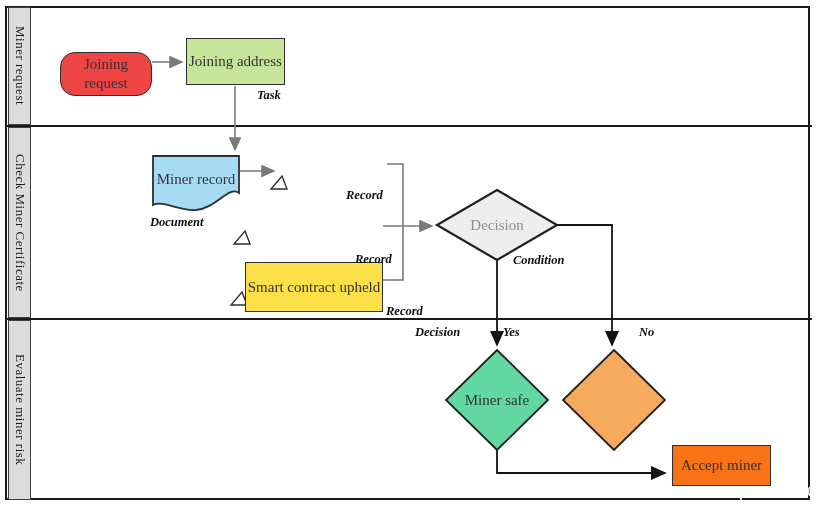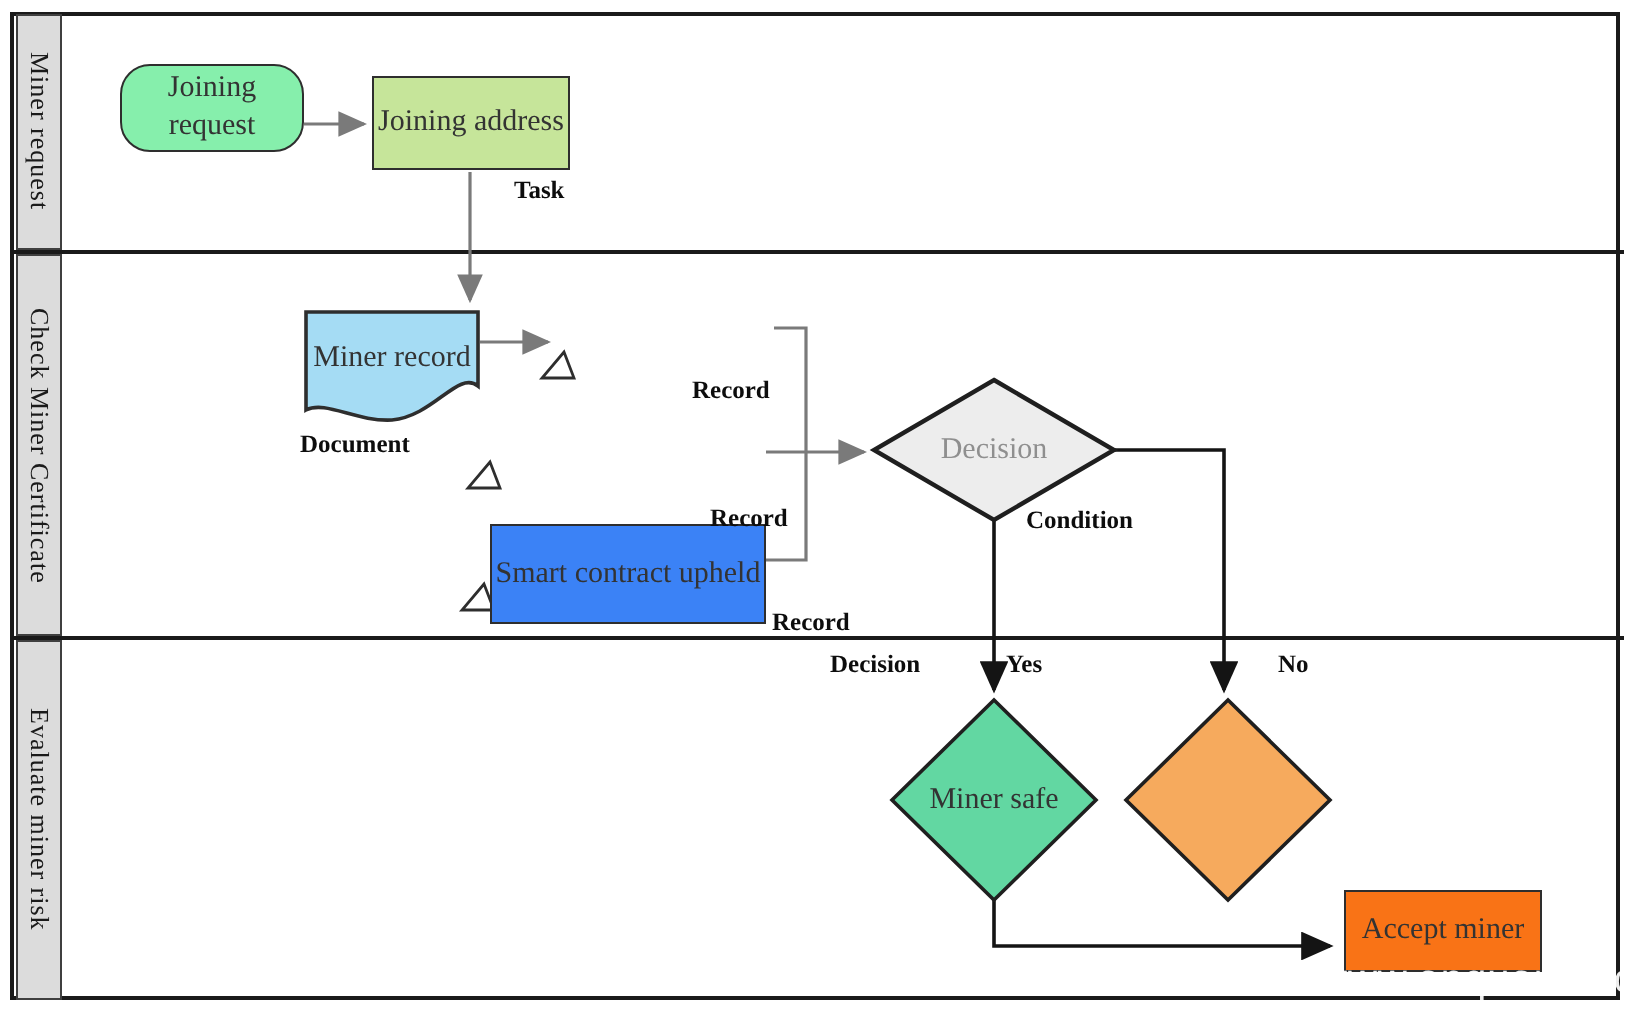--- a/index.html
+++ b/index.html
@@ -10,21 +10,21 @@
   .divider{position:absolute;left:5px;width:807px;height:2px;background:#1a1a1a;}
   .lane-strip{position:absolute;left:8px;width:23px;background:#dcdcdc;border:1.5px solid #3f3f3f;
               box-sizing:border-box;display:flex;align-items:center;justify-content:center;}
   .lane-label{writing-mode:vertical-rl;font-size:13px;color:#1a1a1a;white-space:nowrap;letter-spacing:.5px;}
   svg.wires{position:absolute;left:0;top:0;width:819px;height:508px;}
   .node{position:absolute;box-sizing:border-box;border:1.8px solid #2e2e2e;
         display:flex;align-items:center;justify-content:center;text-align:center;
         font-size:15px;line-height:1.25;color:#333;}
   .overlay{position:absolute;display:flex;align-items:center;justify-content:center;
            font-size:15px;line-height:1.25;color:#333;pointer-events:none;}
-  .blabel{position:absolute;font-weight:bold;font-size:12.5px;color:#0d0d0d;white-space:nowrap;}
+  .blabel{position:absolute;font-weight:bold;font-size:12.5px;color:#0d0d0d;white-space:nowrap;font-style:italic;}
   #watermark{position:absolute;left:659px;top:479px;width:170px;font-family:"Liberation Sans","DejaVu Sans",sans-serif;
              font-size:20px;color:rgba(255,255,255,0.93);white-space:nowrap;letter-spacing:.5px;}
 </style>
 </head>
 <body>
 
 <div id="stage">
   <div id="frame"></div>
 
   <div class="divider" style="top:125px"></div>
@@ -66,23 +66,23 @@
 
     <path d="M153,156 L239,156 L239,193 C229,185 217,208 196,210 C178,211 163,200 153,205 Z" fill="#a5dcf4" stroke="#2e2e2e" stroke-width="1.8"></path>
 
     <polygon points="497,190 557,225 497,260 437,225" fill="#ededed" stroke="#1f1f1f" stroke-width="2.2"></polygon>
 
     <polygon points="497,350 548,400 497,450 446,400" fill="#62d7a2" stroke="#1f1f1f" stroke-width="1.8"></polygon>
 
     <polygon points="614,350 665,400 614,450 563,400" fill="#f6aa5d" stroke="#1f1f1f" stroke-width="1.8"></polygon>
   </svg>
 
-  <div class="node" style="left:60px;top:32px;width:92px;height:44px;background:#86efac;border-radius:15px">Joining request</div>
+  <div class="node" style="left:60px;top:52px;width:92px;height:44px;background:#ef4444;border-radius:15px">Joining request</div>
   <div class="node" style="left:186px;top:38px;width:99px;height:47px;background:#c6e59a">Joining address</div>
-  <div class="node" style="left:245px;top:262px;width:138px;height:50px;background:#3b82f6">Smart contract upheld</div>
+  <div class="node" style="left:245px;top:262px;width:138px;height:50px;background:#fde047">Smart contract upheld</div>
   <div class="node" style="left:672px;top:445px;width:99px;height:41px;background:#f97316">Accept miner</div>
 
   <div class="overlay" style="left:152px;top:158px;width:88px;height:42px">Miner record</div>
   <div class="overlay" style="left:447px;top:213px;width:100px;height:24px;color:#8f8f8f">Decision</div>
   <div class="overlay" style="left:462px;top:372px;width:70px;height:56px">Miner safe</div>
 
   <div class="blabel" style="left:257px;top:88px">Task</div>
   <div class="blabel" style="left:150px;top:215px">Document</div>
   <div class="blabel" style="left:346px;top:188px">Record</div>
   <div class="blabel" style="left:355px;top:252px">Record</div>

